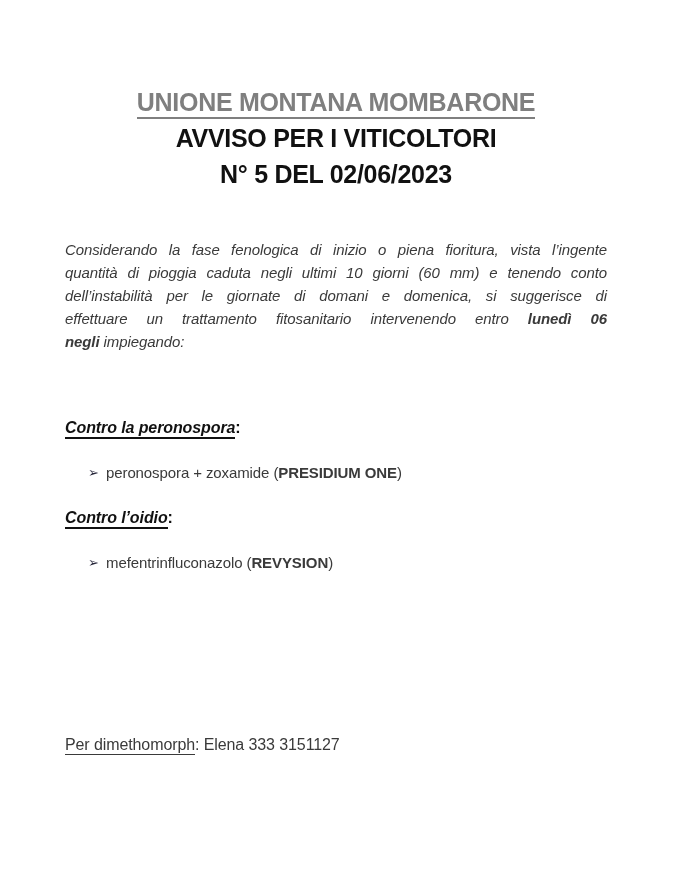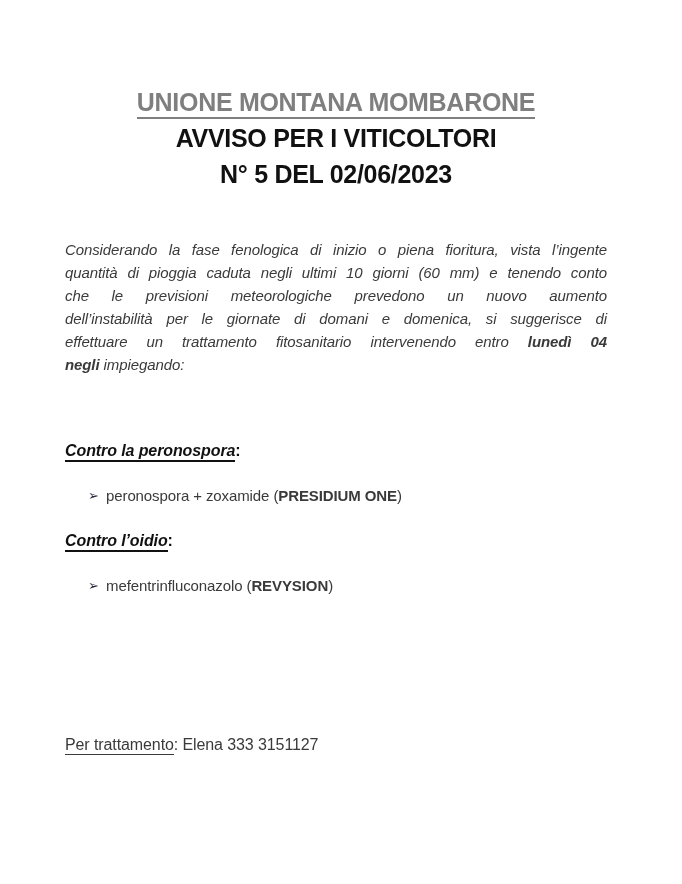--- a/index.html
+++ b/index.html
@@ -103,29 +103,28 @@
 
     <div class="title-block">
       <div class="title-gray"><span class="u">UNIONE MONTANA MOMBARONE</span></div>
       <div>AVVISO PER I VITICOLTORI</div>
       <div>N° 5 DEL 02/06/2023</div>
     </div>
 
     <div class="paragraph">
         <div class="para-line just"><span>Considerando la fase fenologica di inizio o piena fioritura, vista l’ingente</span></div>
         <div class="para-line just"><span>quantità di pioggia caduta negli ultimi 10 giorni (60 mm) e tenendo conto</span></div>
-        <div class="para-line just"><span>che le previsioni meteorologiche prevedono un nuovo aumento</span></div>
         <div class="para-line just"><span>dell’instabilità per le giornate di domani e domenica, si suggerisce di</span></div>
-        <div class="para-line just"><span>effettuare un trattamento fitosanitario intervenendo entro </span><span class="b">lunedì 04</span></div>
+        <div class="para-line just"><span>effettuare un trattamento fitosanitario intervenendo entro </span><span class="b">lunedì 06</span></div>
         <div class="para-line"><span class="b">negli</span><span> impiegando:</span></div>
       </div>
 
     <div class="sections">
         <div class="section-heading"><span class="u">Contro la peronospora</span><span>:</span></div>
         <div class="bullet-item"><span class="bullet-arrow">➢</span><span>peronospora + zoxamide (</span><span class="b">PRESIDIUM ONE</span><span>)</span></div>
         <div class="section-heading"><span class="u">Contro l’oidio</span><span>:</span></div>
         <div class="bullet-item"><span class="bullet-arrow">➢</span><span>mefentrinfluconazolo (</span><span class="b">REVYSION</span><span>)</span></div>
       </div>
 
   </div>
 
-  <div class="footer"><span class="u">Per trattamento</span><span>: </span><span>Elena 333 3151127</span></div>
+  <div class="footer"><span class="u">Per dimethomorph</span><span>: </span><span>Elena 333 3151127</span></div>
 </div>
 
 </body></html>

